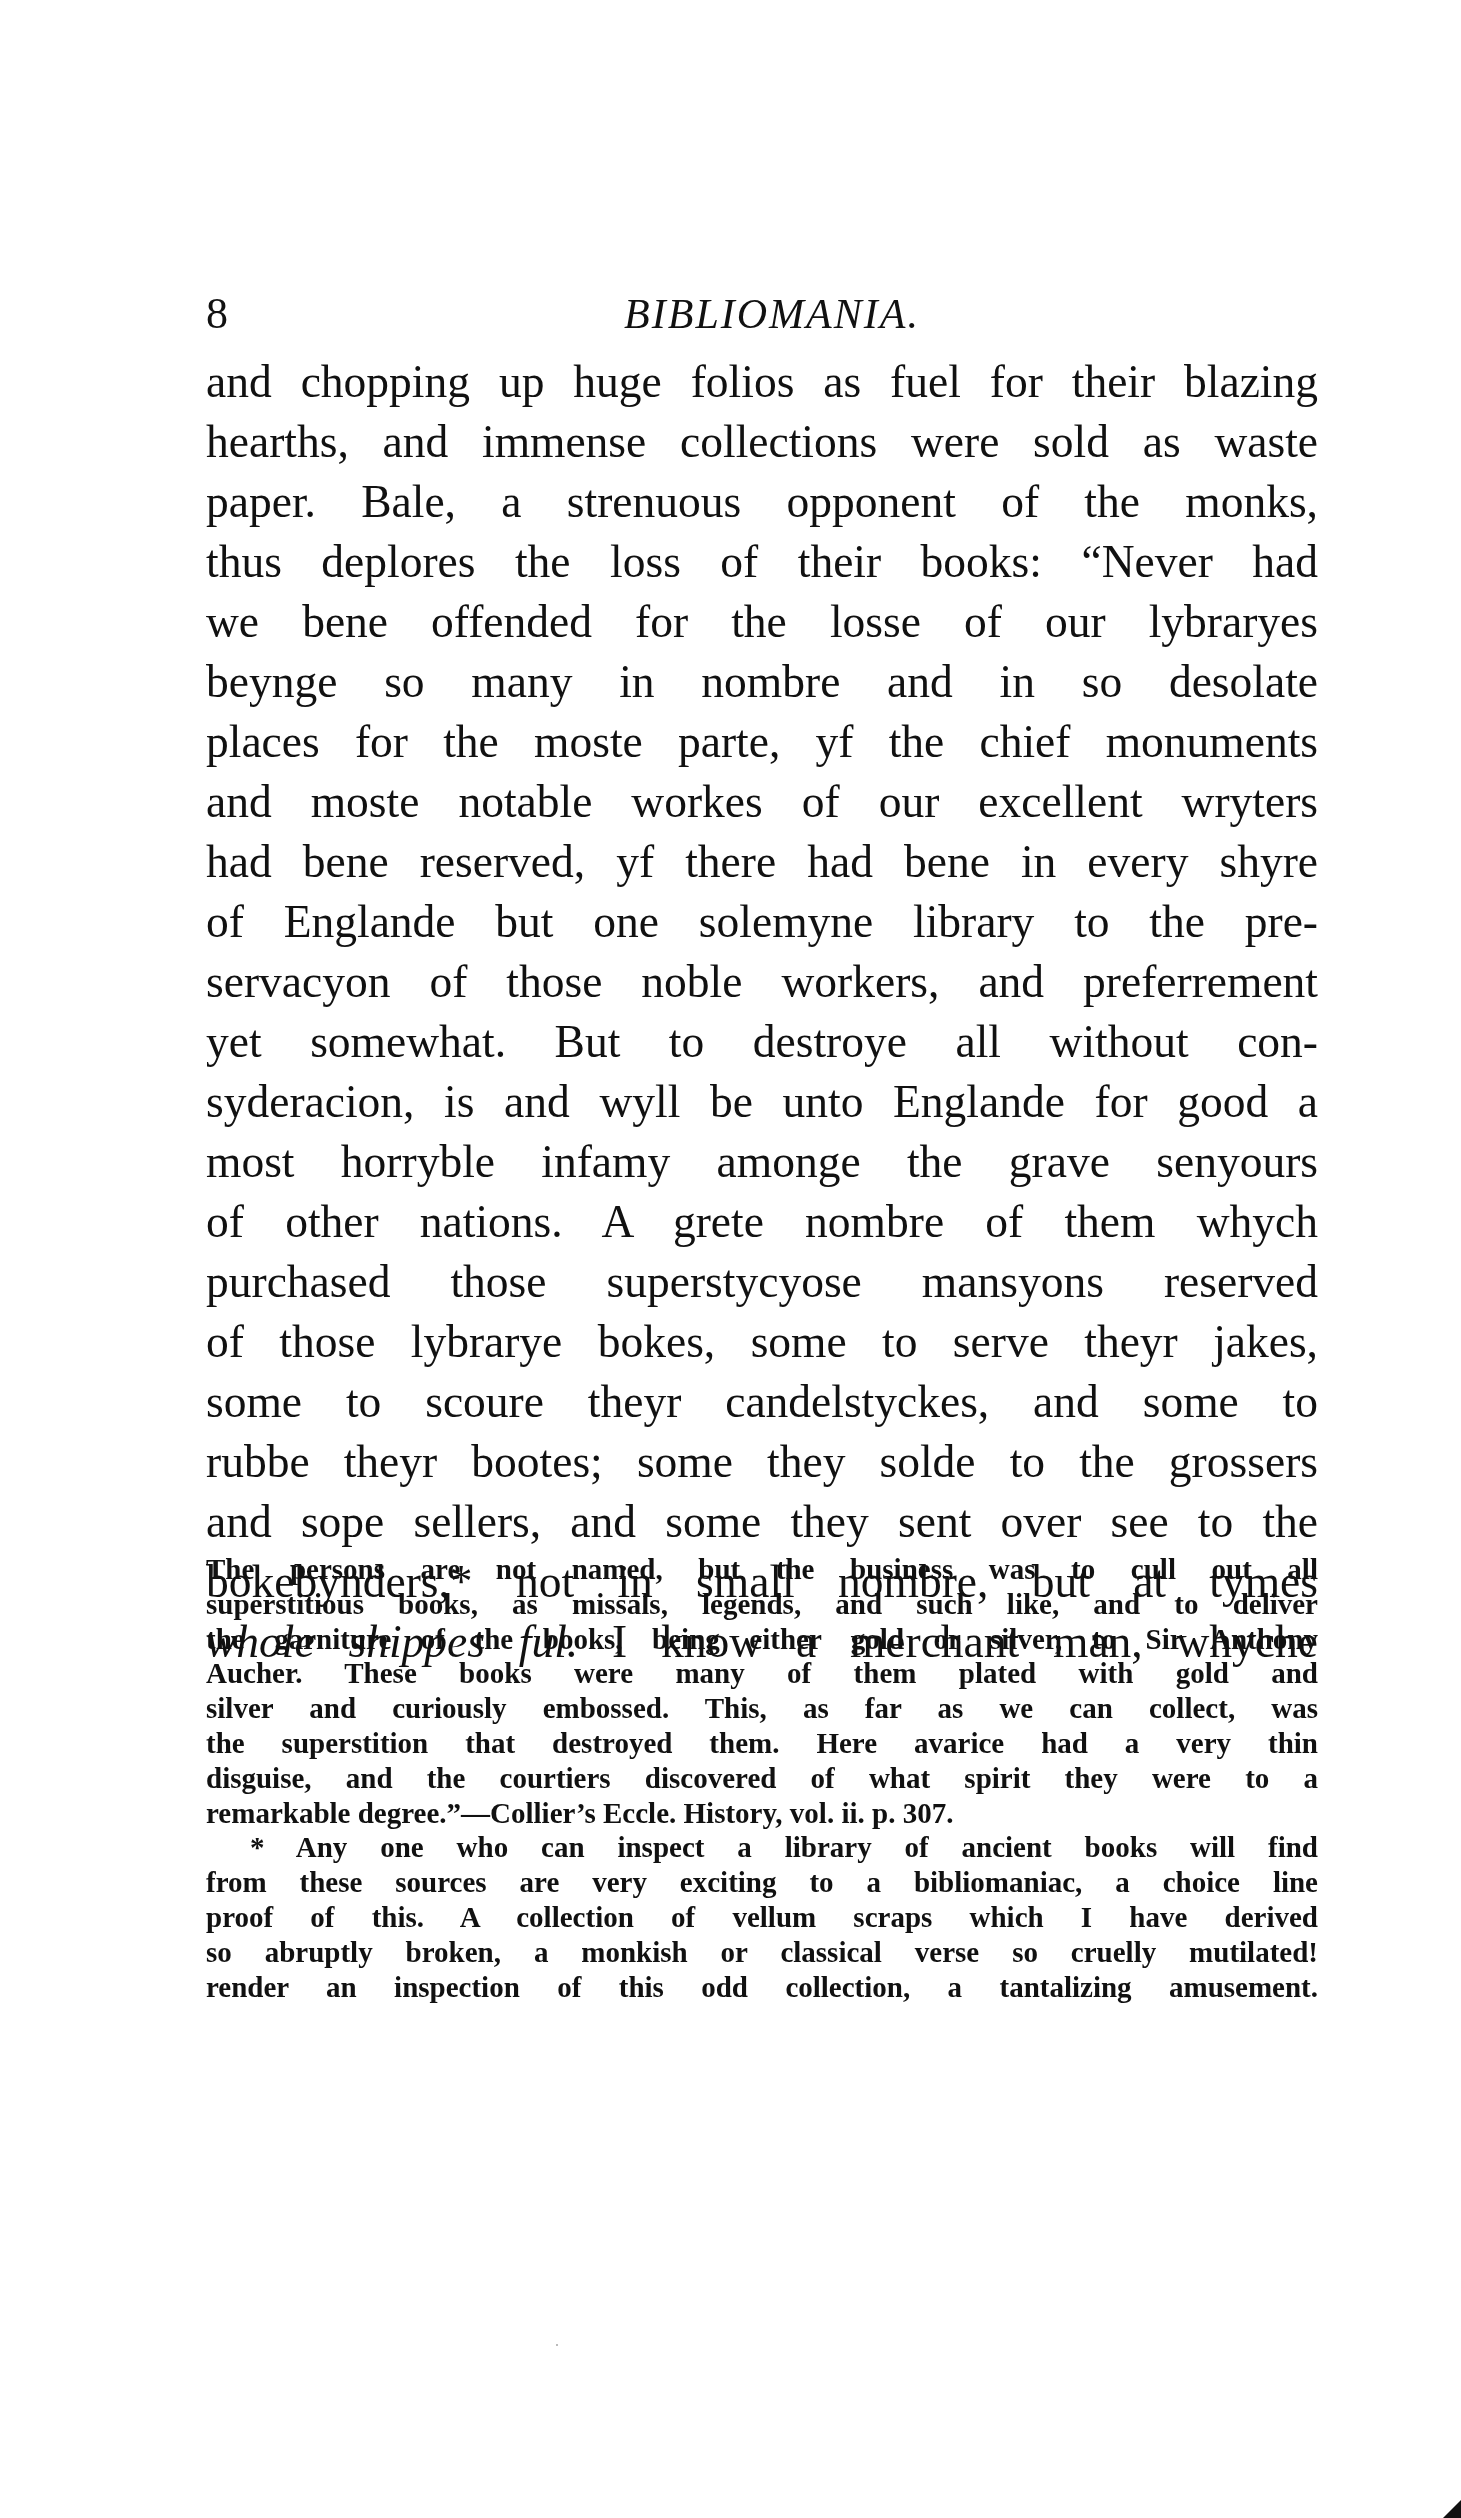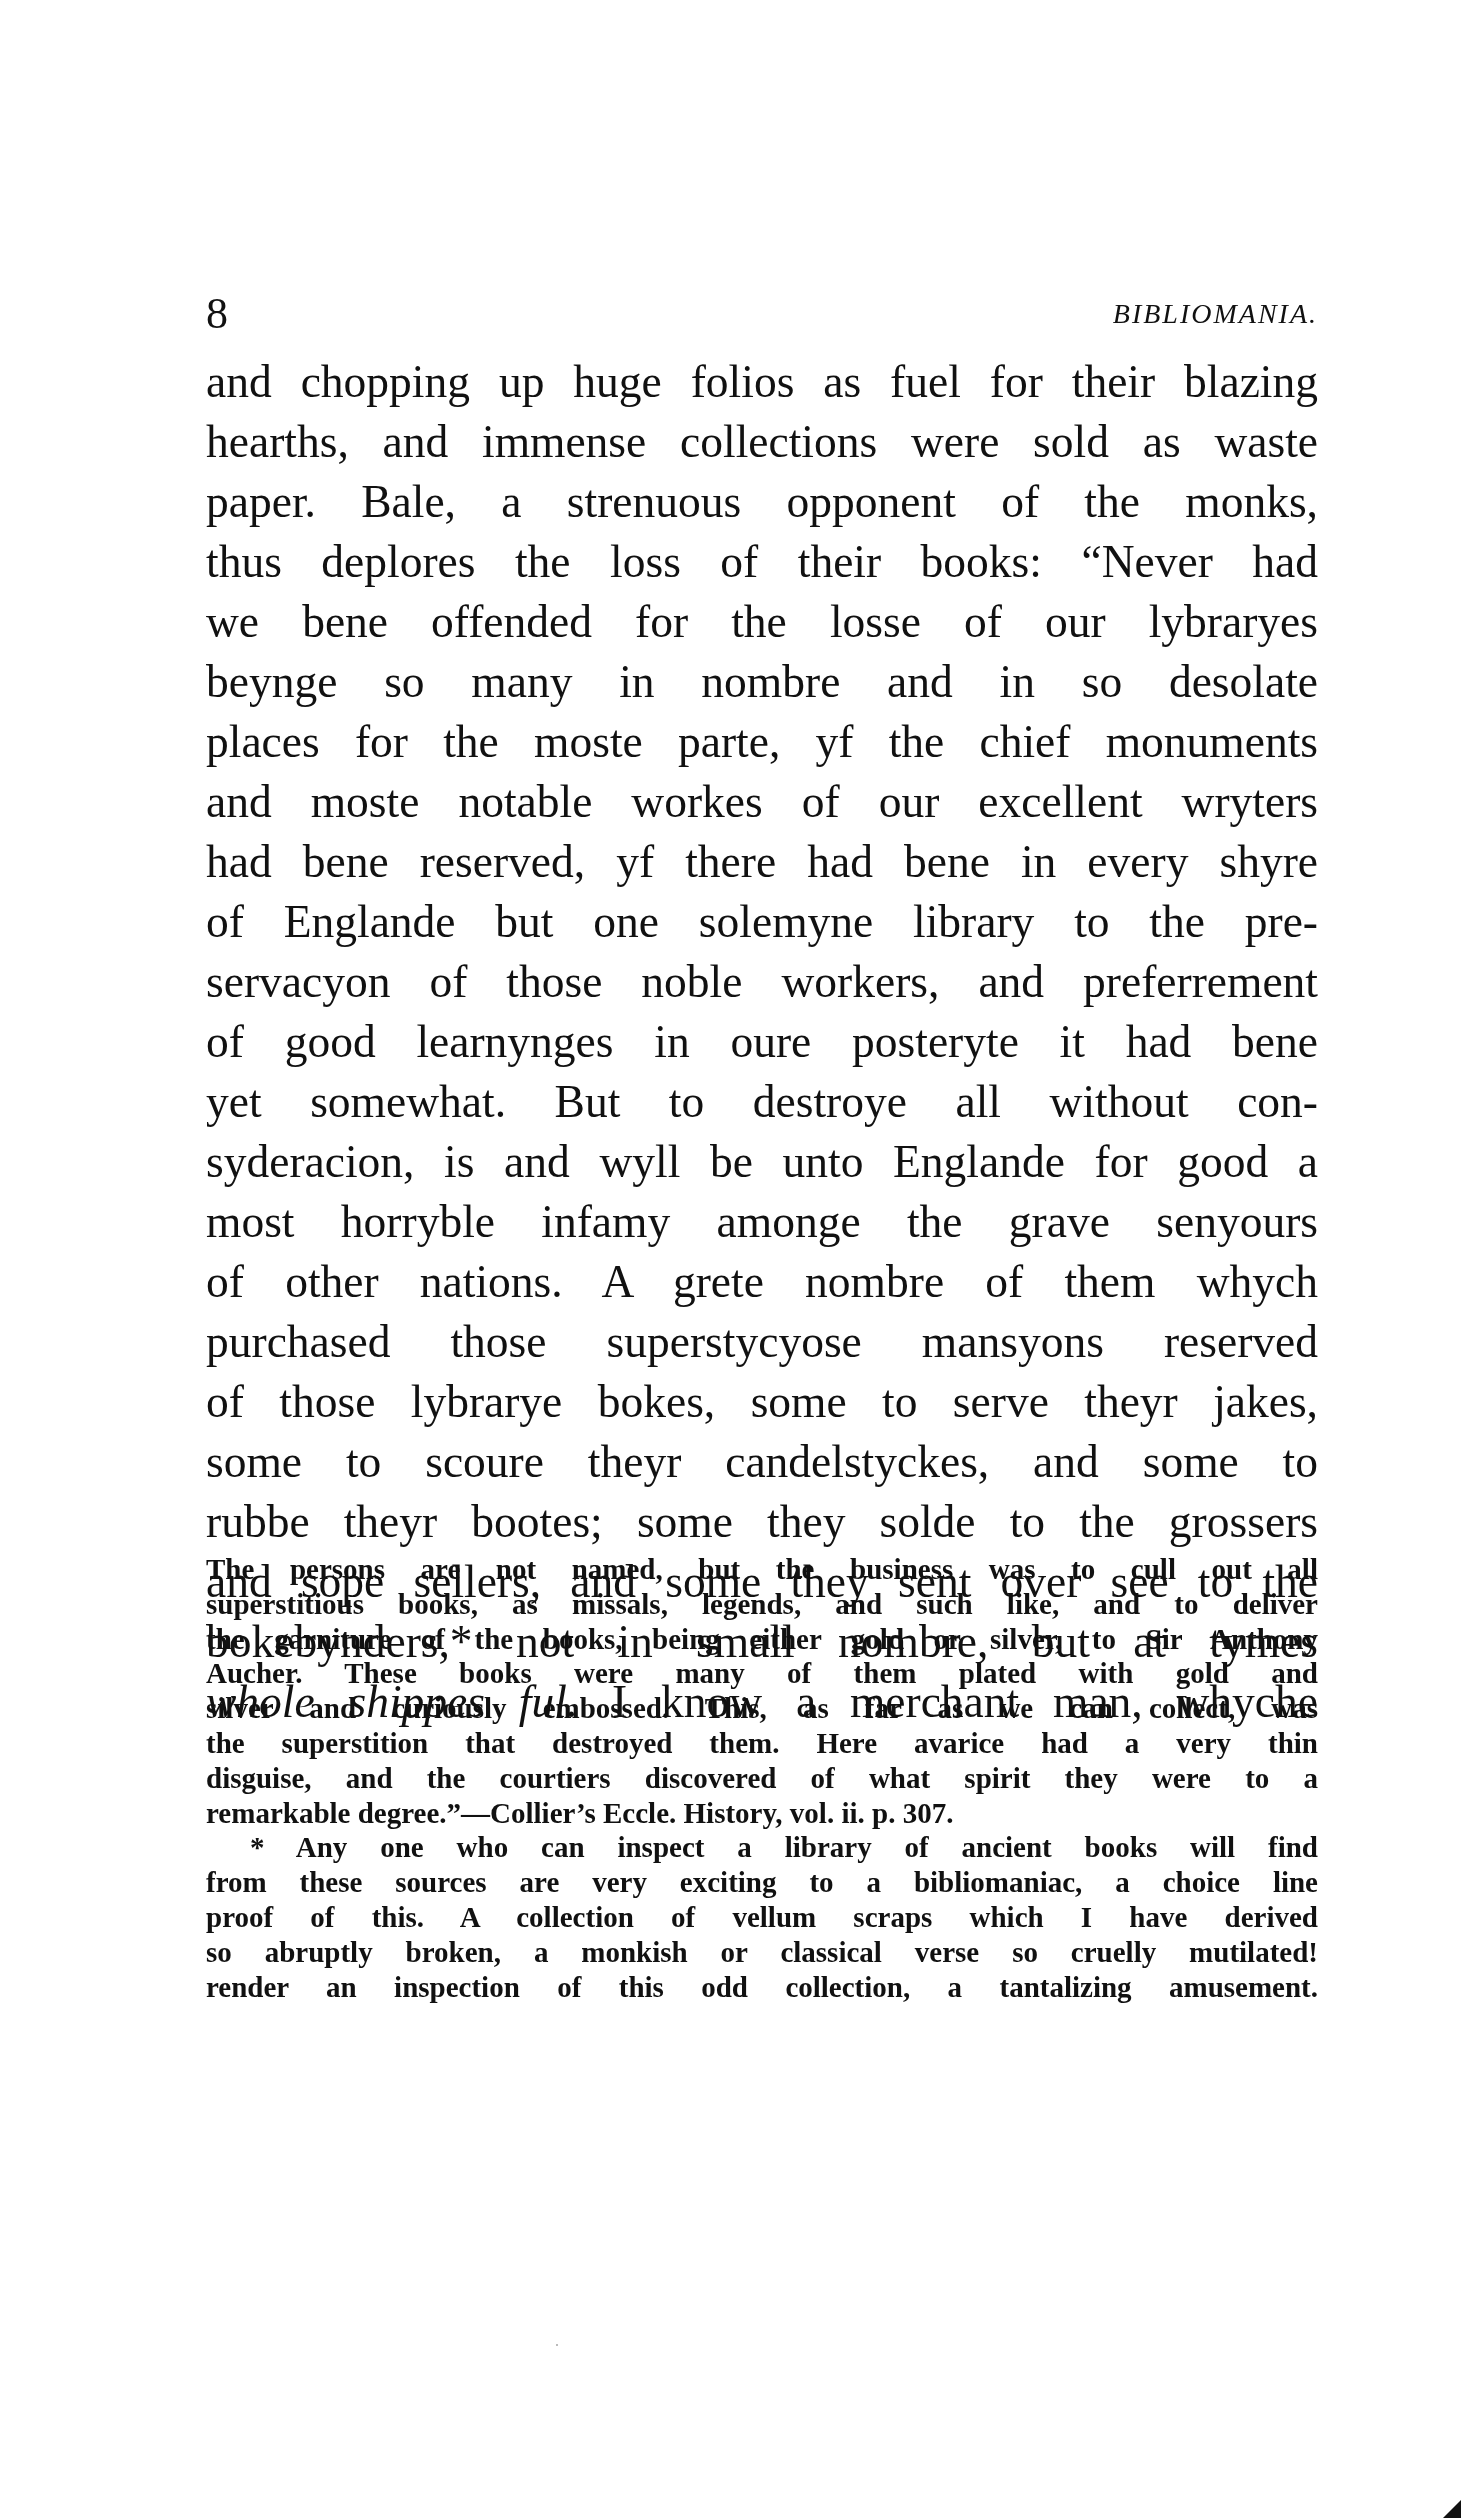--- a/index.html
+++ b/index.html
@@ -1,22 +1,22 @@
 <!DOCTYPE html>
 <html><head>
 <meta charset="utf-8">
 <style>
   html, body { margin: 0; padding: 0; background: #ffffff; }
   body { width: 1461px; height: 2518px; position: relative; overflow: hidden;
          font-family: "Liberation Serif", "DejaVu Serif", serif; color: #111111; }
   .page { position: absolute; left: 0; top: 0; width: 1461px; height: 2518px; }
   .header { position: absolute; left: 206px; top: 286px; width: 1112px; height: 56px; }
   .page-number { position: absolute; left: 0; top: 0; font-size: 44px; line-height: 56px; }
-  .running-title { position: absolute; left: 0; right: 0; top: 0; text-align: right;
-                   font-style: italic; font-size: 28px; line-height: 56px; letter-spacing: 2px; padding-left: 20px; }
+  .running-title { position: absolute; left: 0; right: 0; top: 0; text-align: center;
+                   font-style: italic; font-size: 42px; line-height: 56px; letter-spacing: 2px; padding-left: 20px; }
   .body-text { position: absolute; left: 206px; top: 352px; width: 1112px; }
   .body-line { display: block; font-size: 45.5px; line-height: 60px; height: 60px;
                text-align: justify; text-align-last: justify; white-space: nowrap; overflow: visible; }
   .body-line .it { font-style: italic; }
   .footnotes { position: absolute; left: 206px; top: 1552px; width: 1112px; }
   .fn-line { display: block; font-size: 29px; line-height: 34.8px; height: 34.8px;
              text-align: justify; text-align-last: justify; white-space: nowrap; font-weight: bold; }
   .fn-line.last { text-align-last: left; }
   .fn-line.indent { padding-left: 44px; }
   .mark { position: absolute; width: 2px; height: 2px; background: #bbbbbb; left: 556px; top: 2344px; }
@@ -38,21 +38,20 @@
     <span class="body-line">hearths, and immense collections were sold as waste</span>
     <span class="body-line">paper.  Bale, a strenuous opponent of the monks,</span>
     <span class="body-line">thus deplores the loss of their books: “Never had</span>
     <span class="body-line">we bene offended for the losse of our lybraryes</span>
     <span class="body-line">beynge so many in nombre and in so desolate</span>
     <span class="body-line">places for the moste parte, yf the chief monuments</span>
     <span class="body-line">and moste notable workes of our excellent wryters</span>
     <span class="body-line">had bene reserved, yf there had bene in every shyre</span>
     <span class="body-line">of Englande but one solemyne library to the pre-</span>
     <span class="body-line">servacyon of those noble workers, and preferrement</span>
-    <span class="body-line">of good learnynges in oure posteryte it had bene</span>
     <span class="body-line">yet somewhat.  But to destroye all without con-</span>
     <span class="body-line">syderacion, is and wyll be unto Englande for good a</span>
     <span class="body-line">most horryble infamy amonge the grave senyours</span>
     <span class="body-line">of other nations.  A grete nombre of them whych</span>
     <span class="body-line">purchased those superstycyose mansyons reserved</span>
     <span class="body-line">of those lybrarye bokes, some to serve theyr jakes,</span>
     <span class="body-line">some to scoure theyr candelstyckes, and some to</span>
     <span class="body-line">rubbe theyr bootes; some they solde to the grossers</span>
     <span class="body-line">and sope sellers, and some they sent over see to the</span>
     <span class="body-line">bokebynders,* not in small nombre, but at tymes</span>

